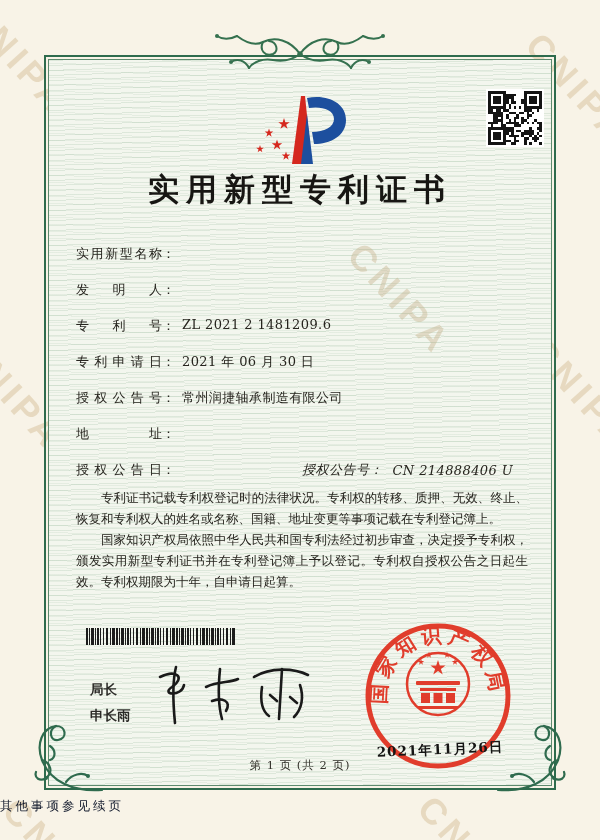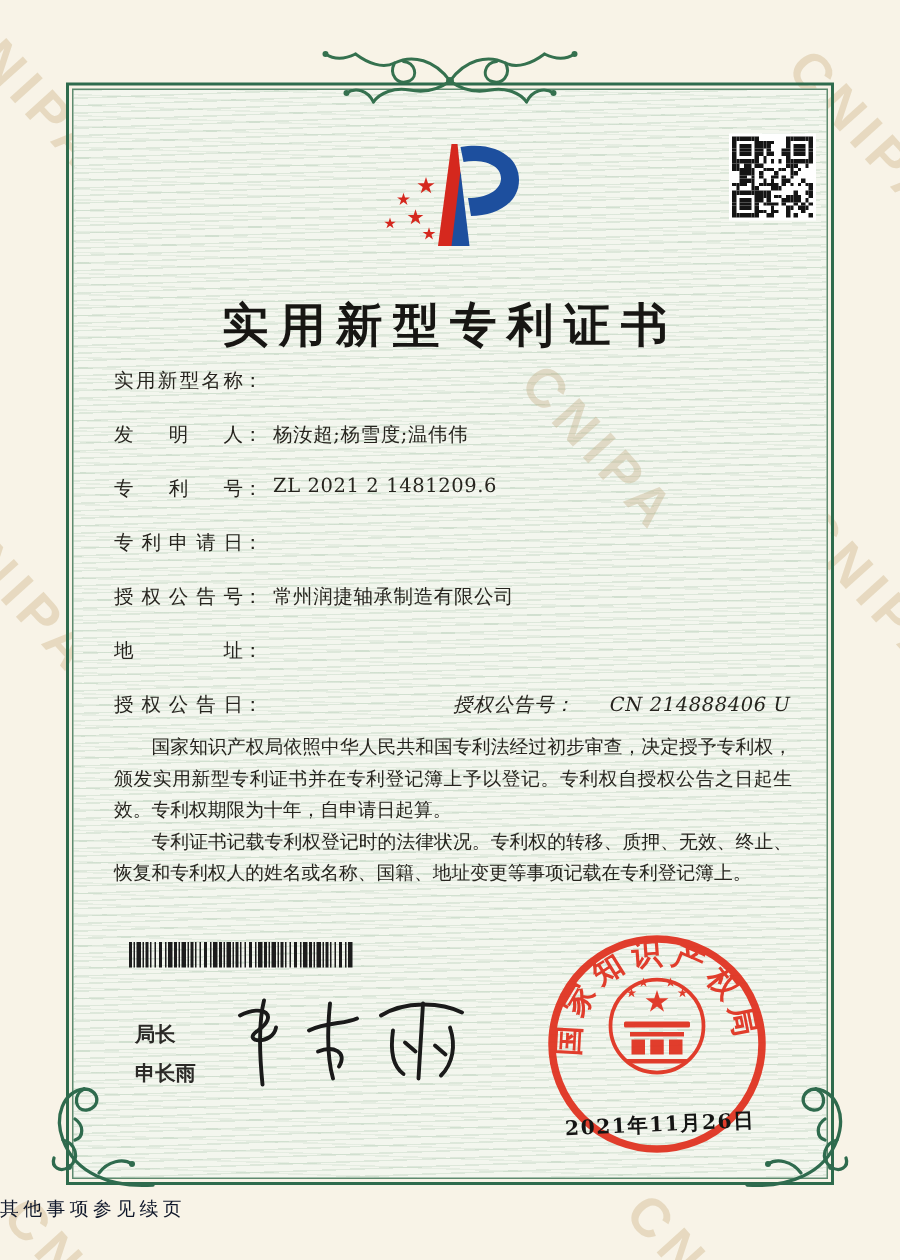--- a/index.html
+++ b/index.html
@@ -33,28 +33,28 @@
   .abs{position:absolute;}
   
   .certno{left:28px;top:30px;font-size:12.5px;letter-spacing:1.5px;color:#33312b;}
   .logo{left:208px;top:37px;width:96px;height:74px;}
   .qr{
     left:440px;top:32px;width:58px;height:58px;background:#fff;
     display:grid;grid-template-columns:repeat(21,1fr);grid-template-rows:repeat(21,1fr);
     padding:2px;box-sizing:border-box;
   }
   .qr .b{background:#141414;}
-  .doc-title{left:0;top:112px;width:100%;text-align:center;font-size:31px;font-weight:bold;letter-spacing:7px;color:#171613;margin-top:27px;}
+  .doc-title{left:0;top:112px;width:100%;text-align:center;font-size:31px;font-weight:bold;letter-spacing:7px;color:#171613;}
   .fields{left:30px;top:188px;width:466px;}
   .frow{height:36px;display:flex;font-size:13px;position:relative;}
   .flabel{display:inline-block;width:86px;text-align:justify;text-align-last:justify;}
   .fvalue{margin-left:7px;letter-spacing:.4px;}
   .fpair2{position:absolute;left:226px;display:flex;align-items:center;font-style:italic;}
   .fpair2 .flabel2{letter-spacing:.5px;}
-  .fpair2 .fvalue{margin-left:24px;}
+  .fpair2 .fvalue{margin-left:10px;}
   .paras{left:30px;top:430px;width:452px;font-size:12.5px;line-height:21px;text-align:justify;}
   .paras p{margin:0;text-indent:2em;}
   .barcode{left:40px;top:571px;width:160px;height:17px;display:flex;align-items:stretch;}
   .barcode div{background:#1c1c1c;flex:0 0 auto;}
   .signer{left:44px;top:620px;font-family:"Liberation Sans",sans-serif;font-size:13.5px;font-weight:600;line-height:26px;color:#2b2a27;}
   .sigscript{left:96px;top:596px;width:196px;height:86px;}
   .seal{left:316px;top:563px;width:152px;height:152px;opacity:.93;}
   .sealdate{left:314px;top:684px;width:160px;text-align:center;font-size:13.5px;font-weight:bold;letter-spacing:1px;transform:rotate(-2.5deg);color:#151514;}
   .pageno{left:0;top:701px;width:100%;text-align:center;font-size:11.5px;letter-spacing:1px;color:#33312b;}
   
@@ -543,30 +543,30 @@
   <div class="abs doc-title">实用新型专利证书</div>
 
   <div class="abs fields">
     <div class="frow">
       <span class="flabel">实用新型名称</span>
         <span>：</span>
     </div>
     <div class="frow">
       <span class="flabel">发明人</span>
         <span>：</span>
-      <span class="fvalue">杨汝超;杨雪度;温伟伟</span>
     </div>
     <div class="frow">
       <span class="flabel">专利号</span>
         <span>：</span>
       <span class="fvalue">ZL 2021 2 1481209.6</span>
     </div>
     <div class="frow">
       <span class="flabel">专利申请日</span>
         <span>：</span>
+      <span class="fvalue">2021 年 06 月 30 日</span>
     </div>
     <div class="frow">
       <span class="flabel">授权公告号</span>
         <span>：</span>
       <span class="fvalue">常州润捷轴承制造有限公司</span>
     </div>
     <div class="frow">
       <span class="flabel">地址</span>
         <span>：</span>
     </div>
@@ -575,22 +575,22 @@
         <span>：</span>
       <span class="fpair2">
         <span class="flabel2">授权公告号</span>
           <span>：</span>
         <span class="fvalue">CN 214888406 U</span>
       </span>
     </div>
   </div>
 
   <div class="abs paras">
+    <p>专利证书记载专利权登记时的法律状况。专利权的转移、质押、无效、终止、恢复和专利权人的姓名或名称、国籍、地址变更等事项记载在专利登记簿上。</p>
     <p>国家知识产权局依照中华人民共和国专利法经过初步审查，决定授予专利权，颁发实用新型专利证书并在专利登记簿上予以登记。专利权自授权公告之日起生效。专利权期限为十年，自申请日起算。</p>
-    <p>专利证书记载专利权登记时的法律状况。专利权的转移、质押、无效、终止、恢复和专利权人的姓名或名称、国籍、地址变更等事项记载在专利登记簿上。</p>
   </div>
 
   <div class="abs barcode">
       <div style="width: 2px; margin-right: 1px;"></div>
       <div style="width: 1px; margin-right: 1px;"></div>
       <div style="width: 3px; margin-right: 1px;"></div>
       <div style="width: 1px; margin-right: 1px;"></div>
       <div style="width: 2px; margin-right: 1px;"></div>
       <div style="width: 1px; margin-right: 2px;"></div>
       <div style="width: 1px; margin-right: 2px;"></div>
@@ -679,20 +679,21 @@
         <rect x="59" y="73" width="9" height="10"></rect>
         <rect x="71.5" y="73" width="9" height="10"></rect>
         <rect x="84" y="73" width="9" height="10"></rect>
         <rect x="56" y="86" width="40" height="3"></rect>
       </g>
     </g>
   </svg>
 
   <div class="abs sealdate">2021年11月26日</div>
 
+  <div class="abs pageno">第 1 页 (共 2 页)</div>
 </div>
 
 <svg class="ornament-top" viewBox="0 0 190 48">
   <g id="ornR">
     <g stroke="#35714f" fill="none" stroke-width="2" stroke-linecap="round">
       <path d="M95,24 C105,10 120,6 132,12 C140,16 150,12 158,6"></path>
       <path d="M132,12 C136,20 130,27 122,24 C116,21 118,12 126,11"></path>
       <path d="M95,24 C103,30 112,32 122,30 C132,28 142,32 146,38"></path>
       <path d="M146,38 C150,30 158,28 164,32"></path>
       <path d="M158,6 C166,10 172,10 178,6"></path>

